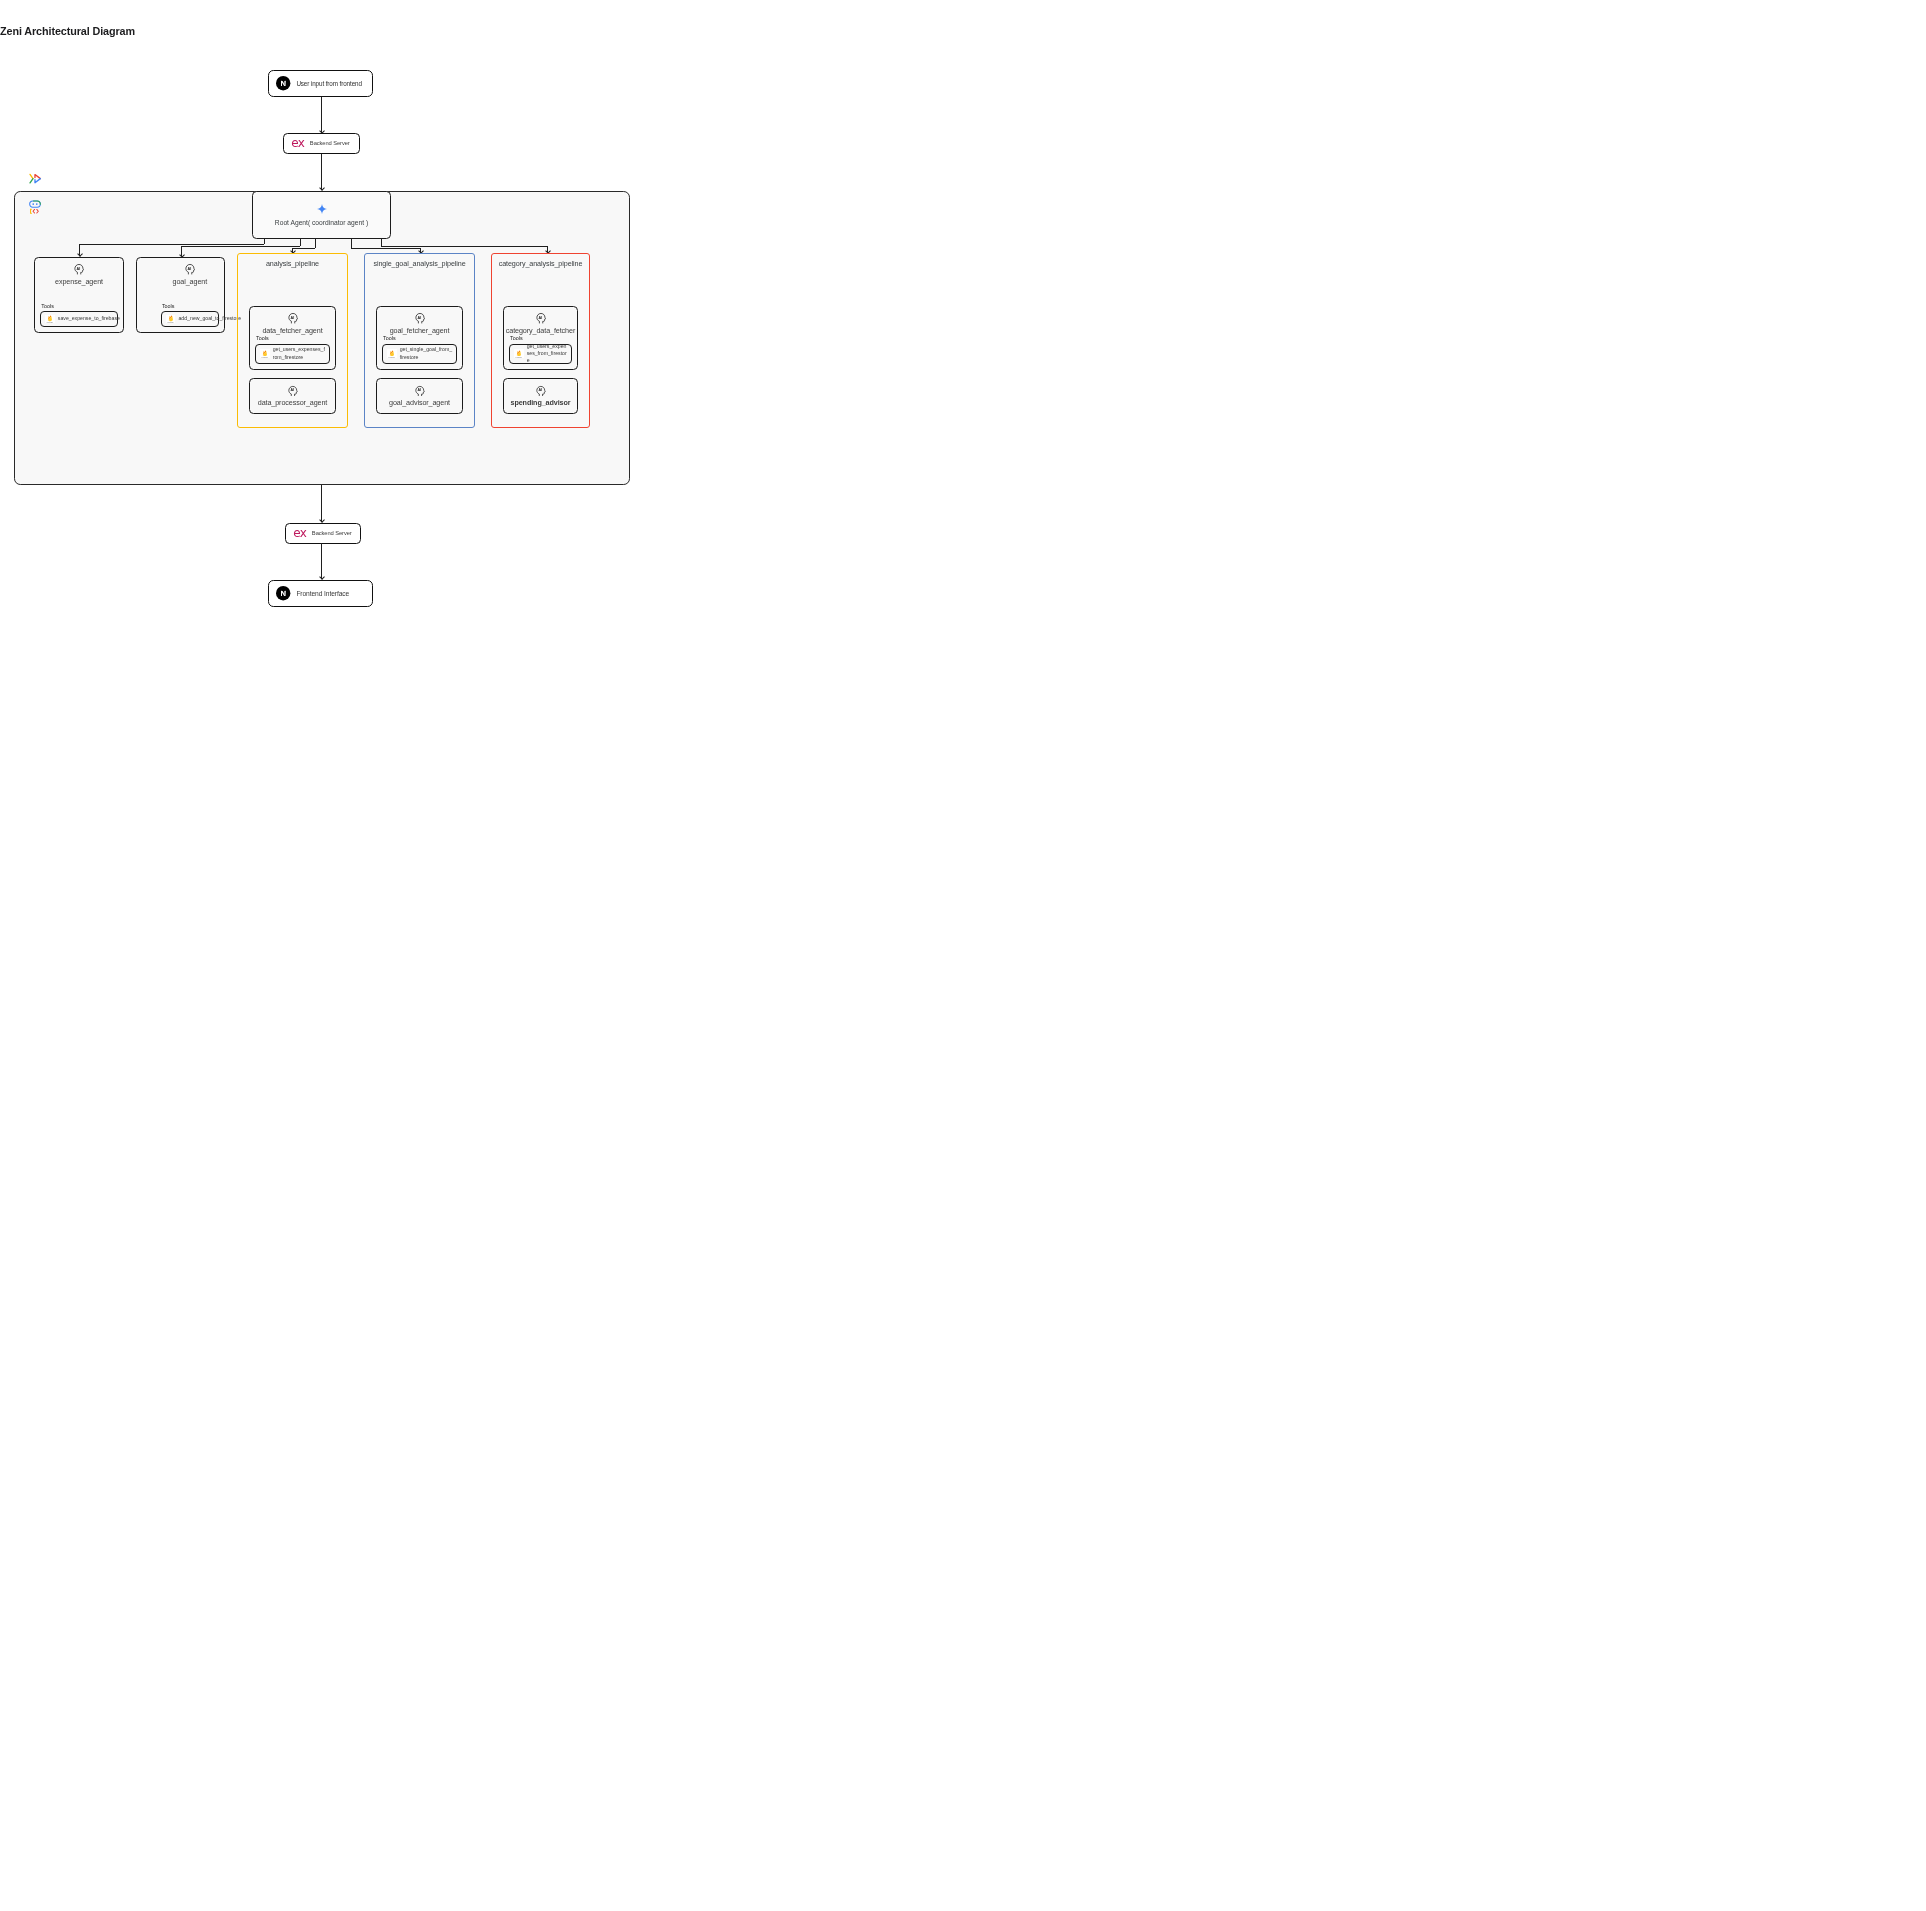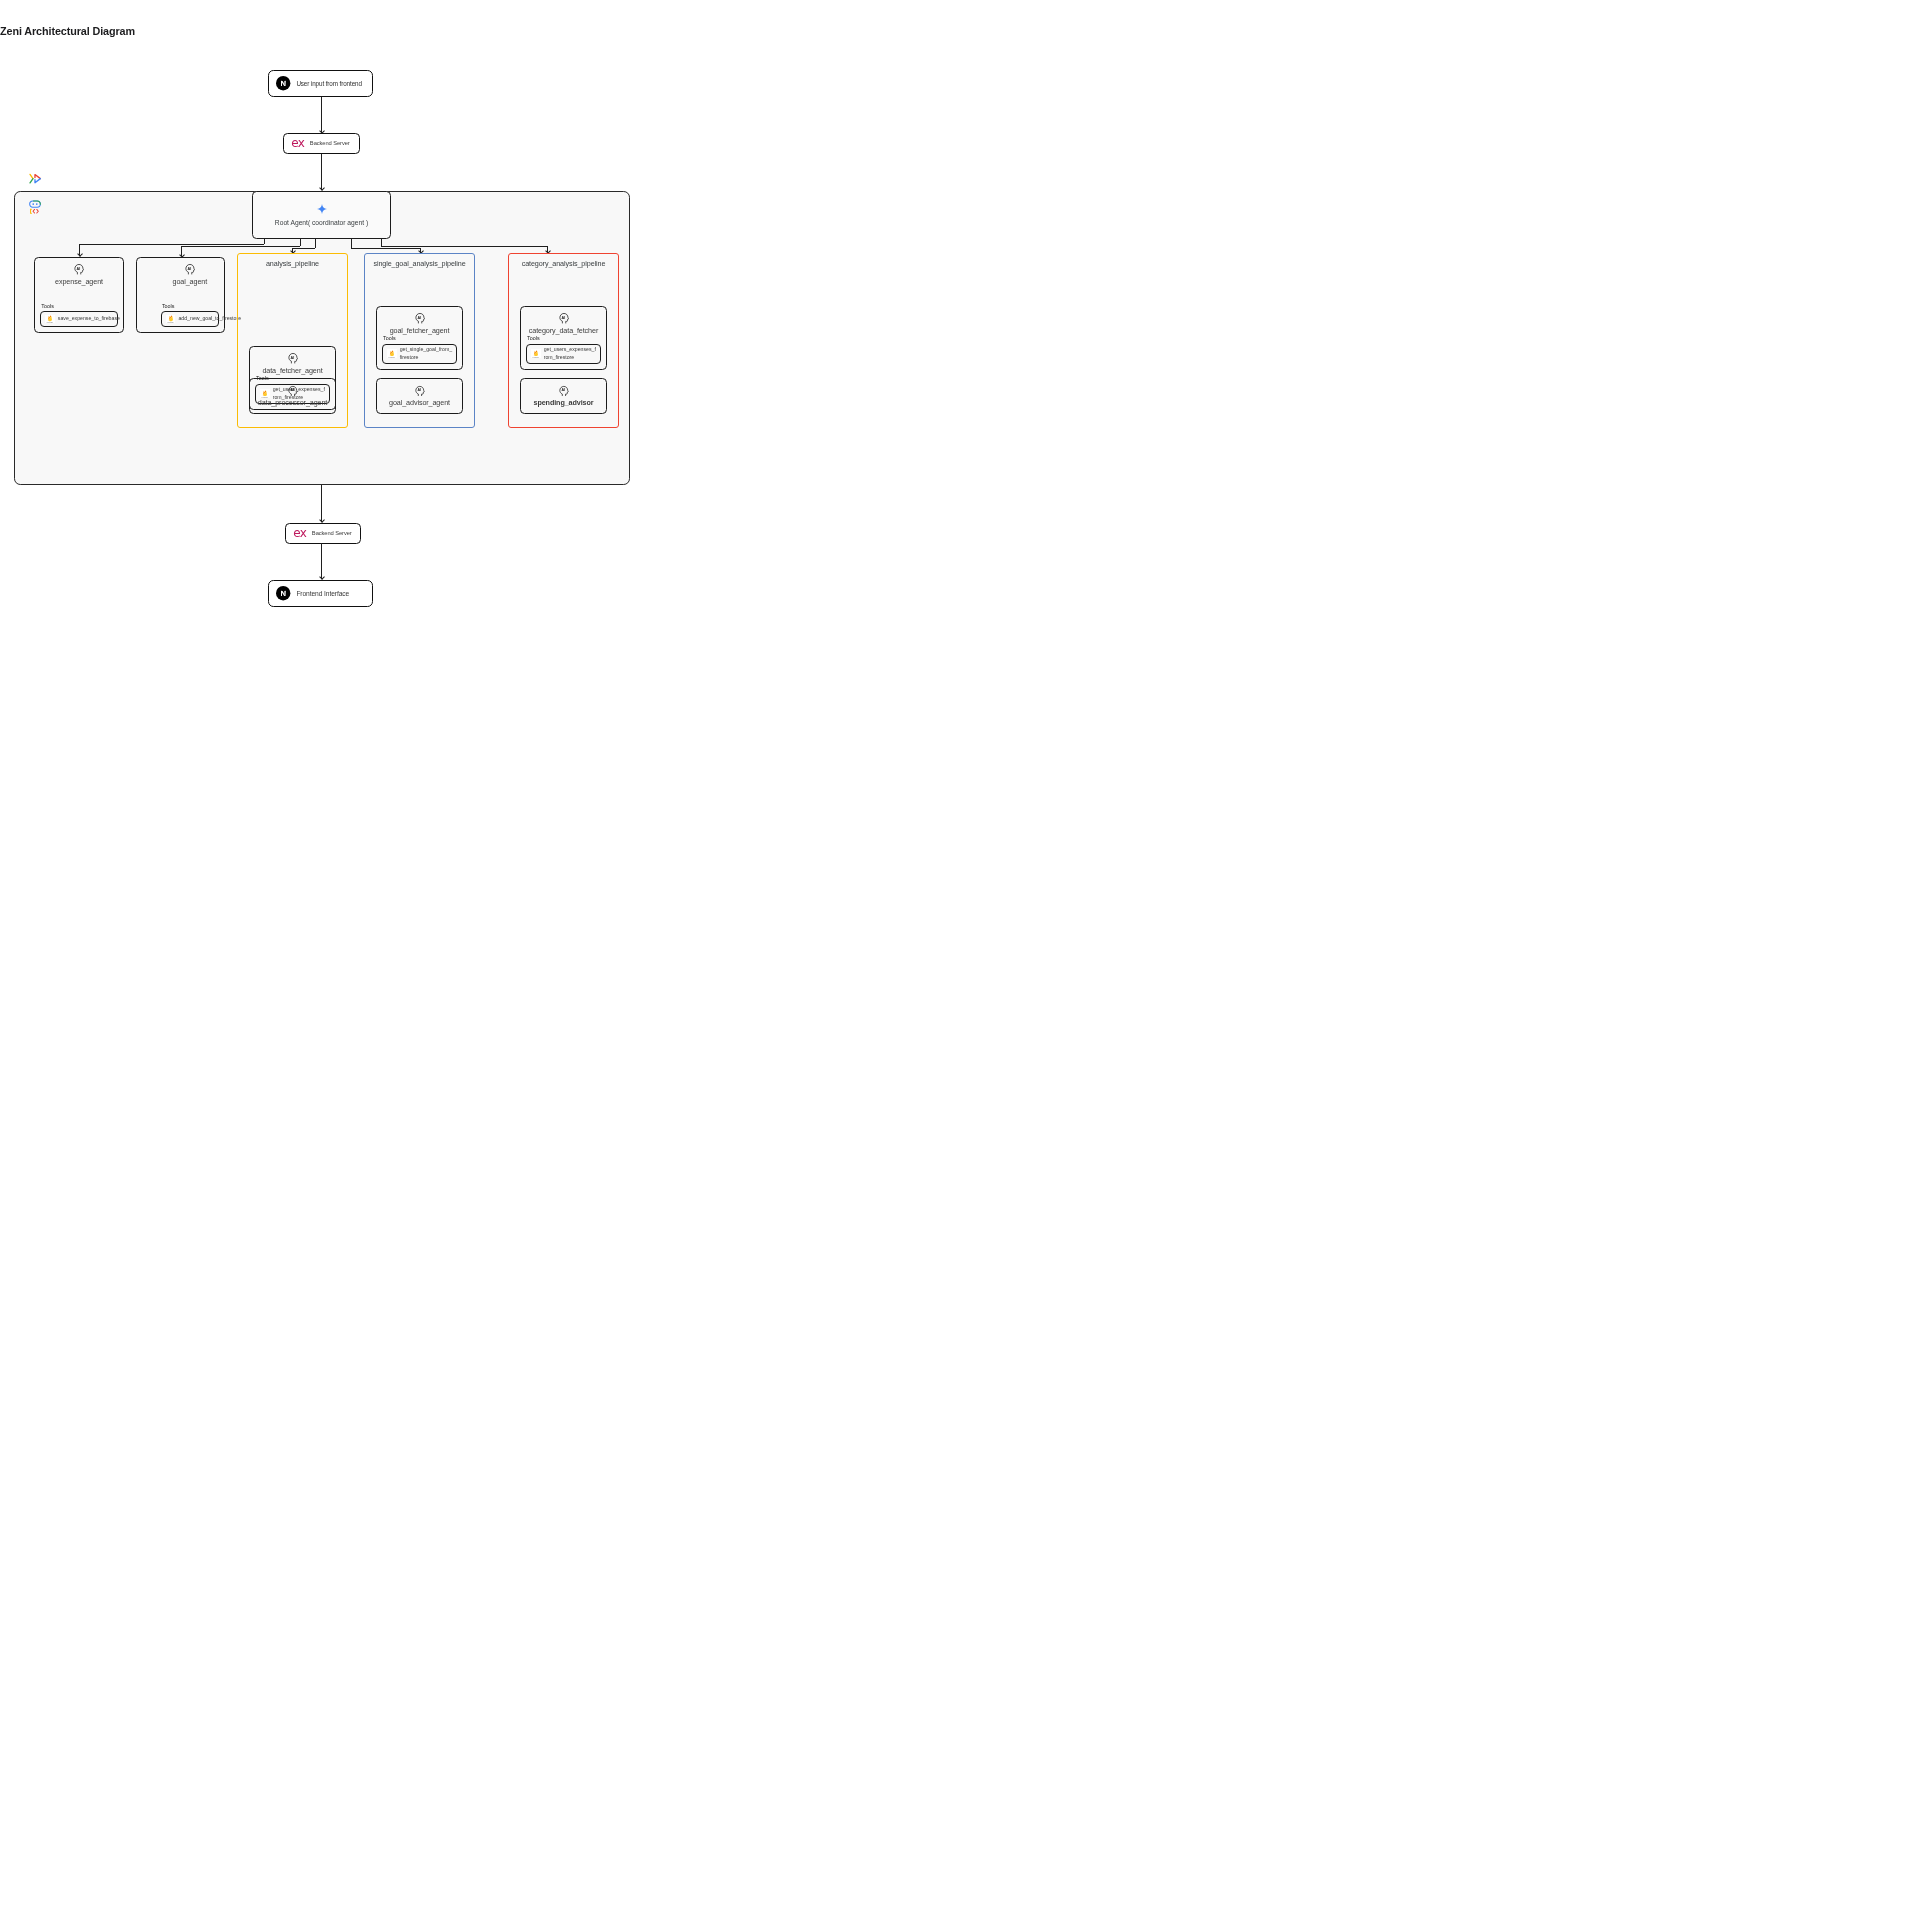--- a/index.html
+++ b/index.html
@@ -175,21 +175,21 @@
           <path d="M2 12.5 L10.6 3.2 L12 12.5 L7 15.4 Z" fill="#FFCA28"></path>
         </svg>
         <span class="fb-caption">Firebase</span>
       </span>
       <span class="tool-name nowrap">add_new_goal_to_firestore</span>
     </div>
   </div>
 
   <div class="pipeline" style="left: 237px; width: 111px; border-color: rgb(251, 188, 4);">
     <div class="pipeline-title">analysis_pipeline</div>
-    <div class="agent-box fetcher" style="position:absolute;margin-top:40px;">
+    <div class="agent-box fetcher" style="position:absolute;">
       <svg class="ai-icon" viewBox="0 0 30 30">
         <path d="M11 27.5 v-4.4 c-3.9-1.7-6.3-5-6.3-9.1A10.3 10.3 0 0 1 15 3.6c5.7 0 9.9 4.5 9.9 10.1 0 .9.6 1.9 1.2 2.8.5.7.2 1.5-.6 1.7l-1.7.5v2.6a2.1 2.1 0 0 1-2.1 2.1h-2.3v4.1" fill="none" stroke="#111" stroke-width="1.8" stroke-linecap="round" stroke-linejoin="round"></path>
         <text x="9" y="16.5" font-size="9" font-weight="bold" fill="#111" font-family="Liberation Sans, sans-serif">AI</text>
       </svg>
       <div class="agent-title">data_fetcher_agent</div>
       <div class="spacer"></div>
       <div class="tools-label">Tools</div>
       <div class="tool-chip">
         <span class="fb">
           <svg width="5.8" height="6.7" viewBox="0 0 14 16">
@@ -235,21 +235,21 @@
     </div>
     <div class="second">
       <svg class="ai-icon" viewBox="0 0 30 30">
         <path d="M11 27.5 v-4.4 c-3.9-1.7-6.3-5-6.3-9.1A10.3 10.3 0 0 1 15 3.6c5.7 0 9.9 4.5 9.9 10.1 0 .9.6 1.9 1.2 2.8.5.7.2 1.5-.6 1.7l-1.7.5v2.6a2.1 2.1 0 0 1-2.1 2.1h-2.3v4.1" fill="none" stroke="#111" stroke-width="1.8" stroke-linecap="round" stroke-linejoin="round"></path>
         <text x="9" y="16.5" font-size="9" font-weight="bold" fill="#111" font-family="Liberation Sans, sans-serif">AI</text>
       </svg>
       <div class="agent-title" style="margin-top:0;">goal_advisor_agent</div>
     </div>
   </div>
 
-  <div class="pipeline" style="left: 508px; width: 111px; border-color: rgb(239, 67, 49);">
+  <div class="pipeline" style="left: 491px; width: 99px; border-color: rgb(239, 67, 49);">
     <div class="pipeline-title">category_analysis_pipeline</div>
     <div class="agent-box fetcher" style="position:absolute;">
       <svg class="ai-icon" viewBox="0 0 30 30">
         <path d="M11 27.5 v-4.4 c-3.9-1.7-6.3-5-6.3-9.1A10.3 10.3 0 0 1 15 3.6c5.7 0 9.9 4.5 9.9 10.1 0 .9.6 1.9 1.2 2.8.5.7.2 1.5-.6 1.7l-1.7.5v2.6a2.1 2.1 0 0 1-2.1 2.1h-2.3v4.1" fill="none" stroke="#111" stroke-width="1.8" stroke-linecap="round" stroke-linejoin="round"></path>
         <text x="9" y="16.5" font-size="9" font-weight="bold" fill="#111" font-family="Liberation Sans, sans-serif">AI</text>
       </svg>
       <div class="agent-title">category_data_fetcher</div>
       <div class="spacer"></div>
       <div class="tools-label">Tools</div>
       <div class="tool-chip">

